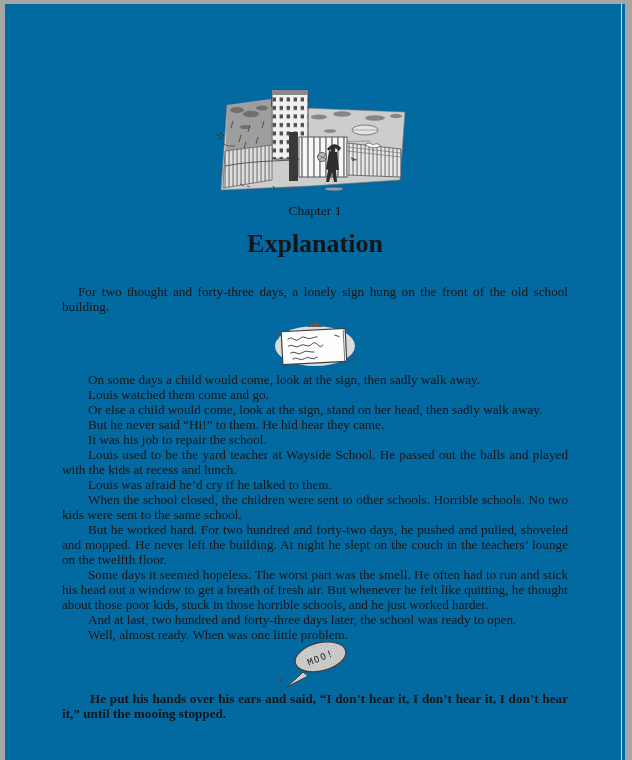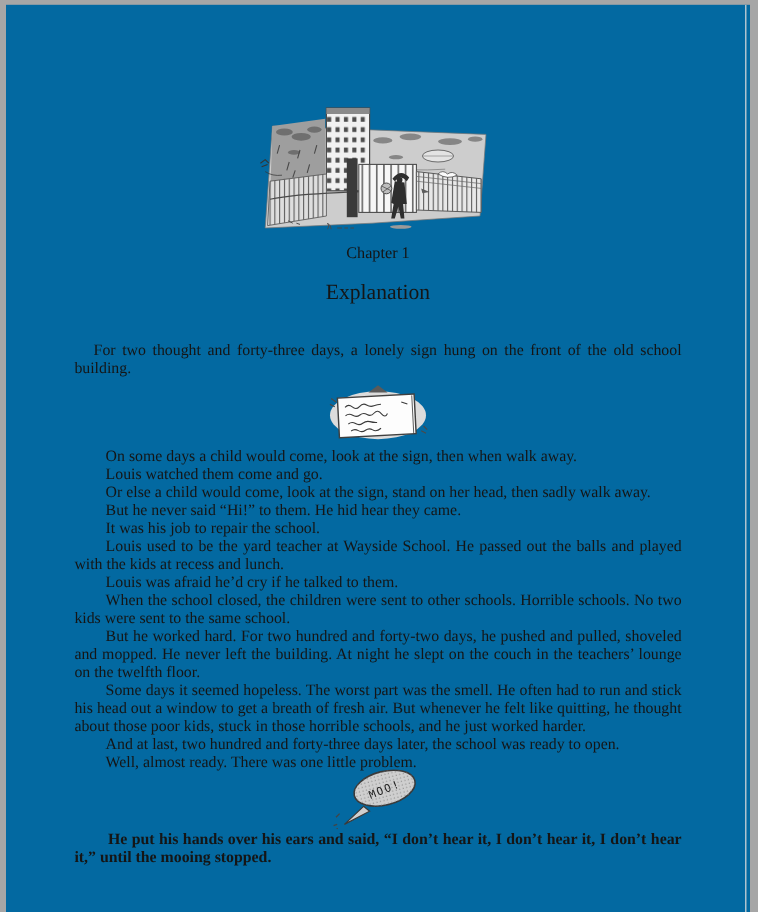--- a/index.html
+++ b/index.html
@@ -14,21 +14,21 @@
     overflow:hidden;
     font-family:"Liberation Serif", serif;
     color:#151515;
   }
   .right-hairline {
     position:absolute; top:0; bottom:0; right:3px; width:1px;
     background:#dadada;
   }
   .header-art { display:block; margin:83px auto 0 auto; width:204px; height:113px; }
   .chapter-label { text-align:center; font-size:13.5px; line-height:16px; margin:3px 0 0 0; }
-  .chapter-title { text-align:center; font-size:18px; font-weight:400; line-height:25px; margin:12px 0 0 0; }
+  .chapter-title { text-align:center; font-size:26px; font-weight:700; line-height:25px; margin:12px 0 0 0; }
   .textblock {
     margin:28px 57px 0 57px;
     font-size:13.2px; line-height:15px;
     text-align:justify;
   }
   .textblock p { margin:0; text-indent:26px; }
   .textblock p.p-first { text-indent:16px; }
   .textblock p.p-last { text-indent:28px;font-weight:bold; }
   .sign-art { display:block; margin:5px auto 3px auto; width:92px; height:50px; }
   .moo-art { display:block; margin:-3px 0 0 213px; width:80px; height:52px; }
@@ -149,32 +149,32 @@
           <path d="M21,33 q3,-2 6,0 t6,0 t6,-1 t6,1"></path>
           <path d="M23,39 q3,-2 6,0 t6,0 t6,0 t7,-1"></path>
         </g>
       </g>
       <g stroke="#4a4a4a" stroke-width="1" fill="none">
         <path d="M7,13 l4,3 M6,18 l4,2"></path>
         <path d="M82,40 l4,2 M84,36 l3,3"></path>
       </g>
     </svg>
 
-    <p>On some days a child would come, look at the sign, then when walk away.</p>
+    <p>On some days a child would come, look at the sign, then sadly walk away.</p>
     <p>Louis watched them come and go.</p>
     <p>Or else a child would come, look at the sign, stand on her head, then sadly walk away.</p>
     <p>But he never said “Hi!” to them. He hid hear they came.</p>
     <p>It was his job to repair the school.</p>
     <p>Louis used to be the yard teacher at Wayside School. He passed out the balls and played with the kids at recess and lunch.</p>
     <p>Louis was afraid he’d cry if he talked to them.</p>
     <p>When the school closed, the children were sent to other schools. Horrible schools. No two kids were sent to the same school.</p>
     <p>But he worked hard. For two hundred and forty-two days, he pushed and pulled, shoveled and mopped. He never left the building. At night he slept on the couch in the teachers’ lounge on the twelfth floor.</p>
     <p>Some days it seemed hopeless. The worst part was the smell. He often had to run and stick his head out a window to get a breath of fresh air. But whenever he felt like quitting, he thought about those poor kids, stuck in those horrible schools, and he just worked harder.</p>
     <p>And at last, two hundred and forty-three days later, the school was ready to open.</p>
-    <p>Well, almost ready. There was one little problem.</p>
+    <p>Well, almost ready. When was one little problem.</p>
 
     <svg class="moo-art" viewBox="0 0 80 52" xmlns="http://www.w3.org/2000/svg">
       <defs>
         <pattern id="dots" patternUnits="userSpaceOnUse" width="3" height="3">
           <circle cx="1" cy="1" r="0.55" fill="#8e8e8e"></circle>
         </pattern>
       </defs>
       <g transform="rotate(-14 45 20)">
         <ellipse cx="46" cy="18" rx="26" ry="14" fill="#cfcfcf" stroke="#3a3a3a" stroke-width="1.3"></ellipse>
         <ellipse cx="46" cy="18" rx="26" ry="14" fill="url(#dots)"></ellipse>

